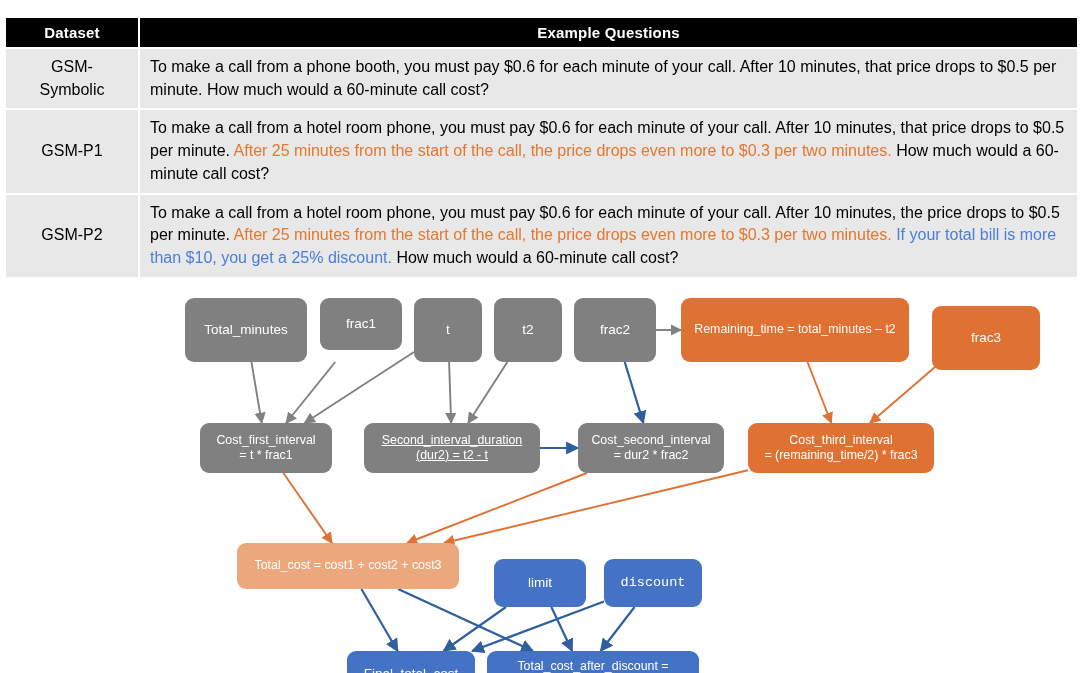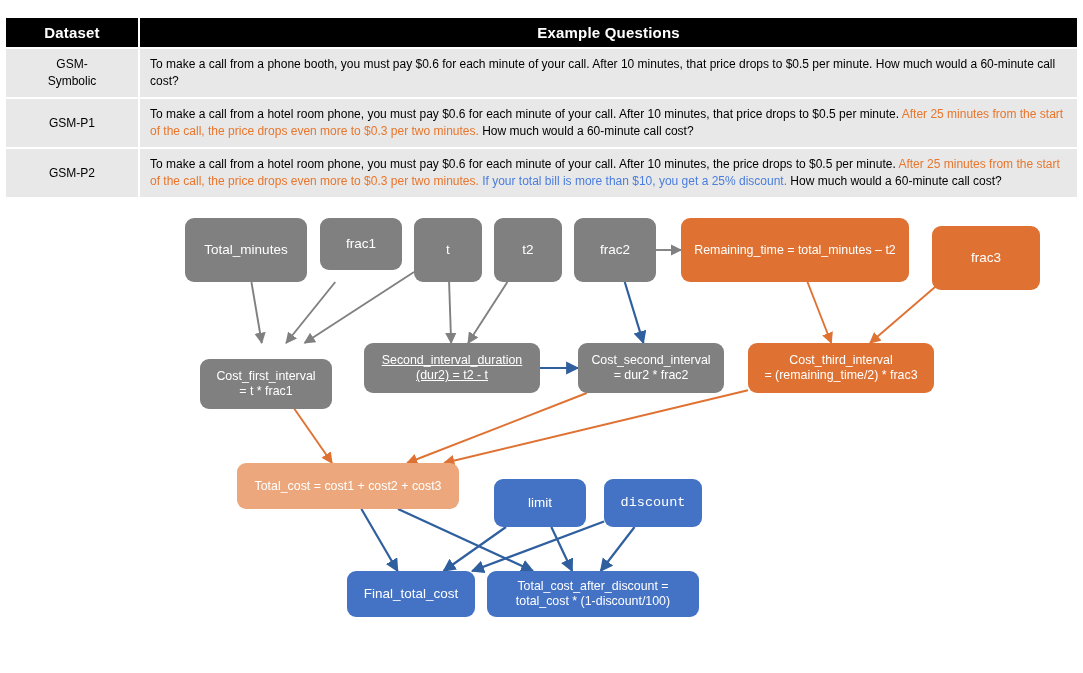--- a/index.html
+++ b/index.html
@@ -33,21 +33,21 @@
     font-size: 15px;
     font-weight: bold;
     padding: 6px 4px;
     text-align: center;
     letter-spacing: .2px;
     border: 2px solid #ffffff;
   }
   table.qtable th.col-dataset { width: 124px; }
   table.qtable td {
     background: #e8e8e8;
-    font-size: 12px;
+    font-size: 16px;
     line-height: 1.42;
     padding: 7px 10px;
     vertical-align: middle;
     border: 2px solid #ffffff;
   }
   td.dataset-cell {
     text-align: center;
     font-size: 13.5px;
     white-space: pre-line;
   }
@@ -152,21 +152,21 @@
       <line x1="634.5384615384615" y1="324" x2="600.6923076923077" y2="368" stroke="#2f5f9e" stroke-width="2.2" marker-end="url(#ah-blue)"></line>
     </svg>
   <div id="node-layer">
       <div class="node n-gray" style="left: 185px; top: 15px; width: 122px; height: 64px;">Total_minutes</div>
       <div class="node n-gray" style="left: 320px; top: 15px; width: 82px; height: 52px;">frac1</div>
       <div class="node n-gray" style="left: 414px; top: 15px; width: 68px; height: 64px;">t</div>
       <div class="node n-gray" style="left: 494px; top: 15px; width: 68px; height: 64px;">t2</div>
       <div class="node n-gray" style="left: 574px; top: 15px; width: 82px; height: 64px;">frac2</div>
       <div class="node n-orange small" style="left: 681px; top: 15px; width: 228px; height: 64px;">Remaining_time = total_minutes – t2</div>
       <div class="node n-orange" style="left: 932px; top: 23px; width: 108px; height: 64px;">frac3</div>
-      <div class="node n-gray small" style="left: 200px; top: 156px; width: 132px; height: 50px;">Cost_first_interval
+      <div class="node n-gray small" style="left: 200px; top: 140px; width: 132px; height: 50px;">Cost_first_interval
 = t * frac1</div>
       <div class="node n-gray small" style="left: 364px; top: 140px; width: 176px; height: 50px; text-decoration: underline;">Second_interval_duration
 (dur2) = t2 - t</div>
       <div class="node n-gray small" style="left: 578px; top: 140px; width: 146px; height: 50px;">Cost_second_interval
 = dur2 * frac2</div>
       <div class="node n-orange small" style="left: 748px; top: 140px; width: 186px; height: 50px;">Cost_third_interval
 = (remaining_time/2) * frac3</div>
       <div class="node n-orange-soft small" style="left: 237px; top: 260px; width: 222px; height: 46px;">Total_cost = cost1 + cost2 + cost3</div>
       <div class="node n-blue" style="left: 494px; top: 276px; width: 92px; height: 48px;">limit</div>
       <div class="node n-blue" style="left: 604px; top: 276px; width: 98px; height: 48px; font-family: Liberation Mono, monospace;">discount</div>

